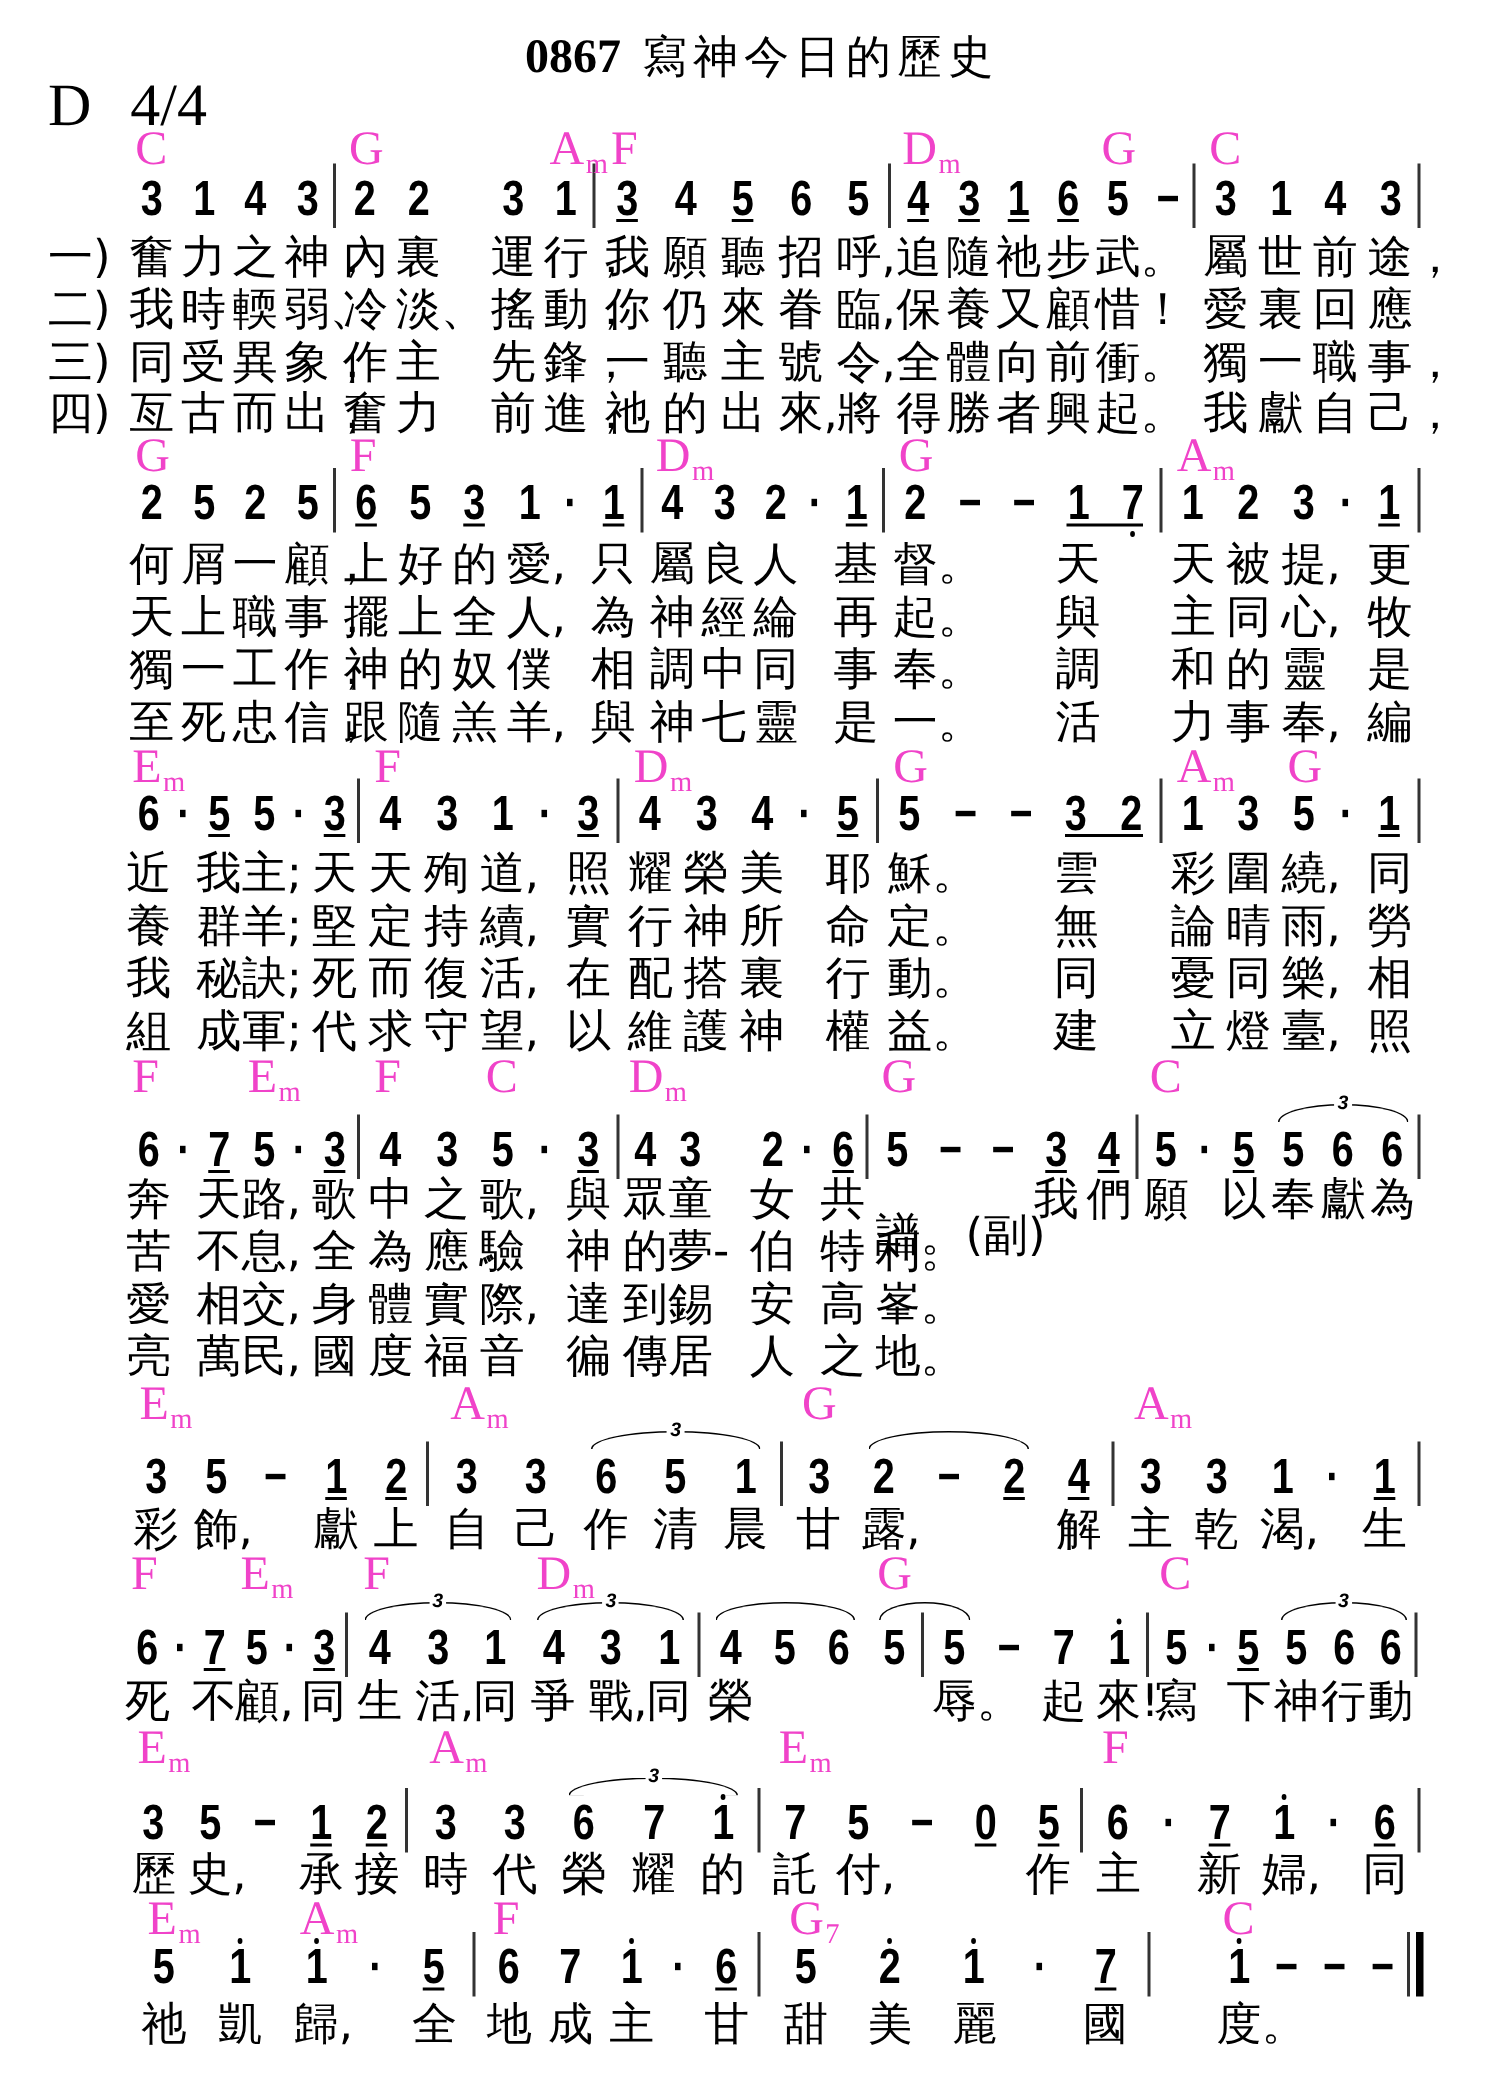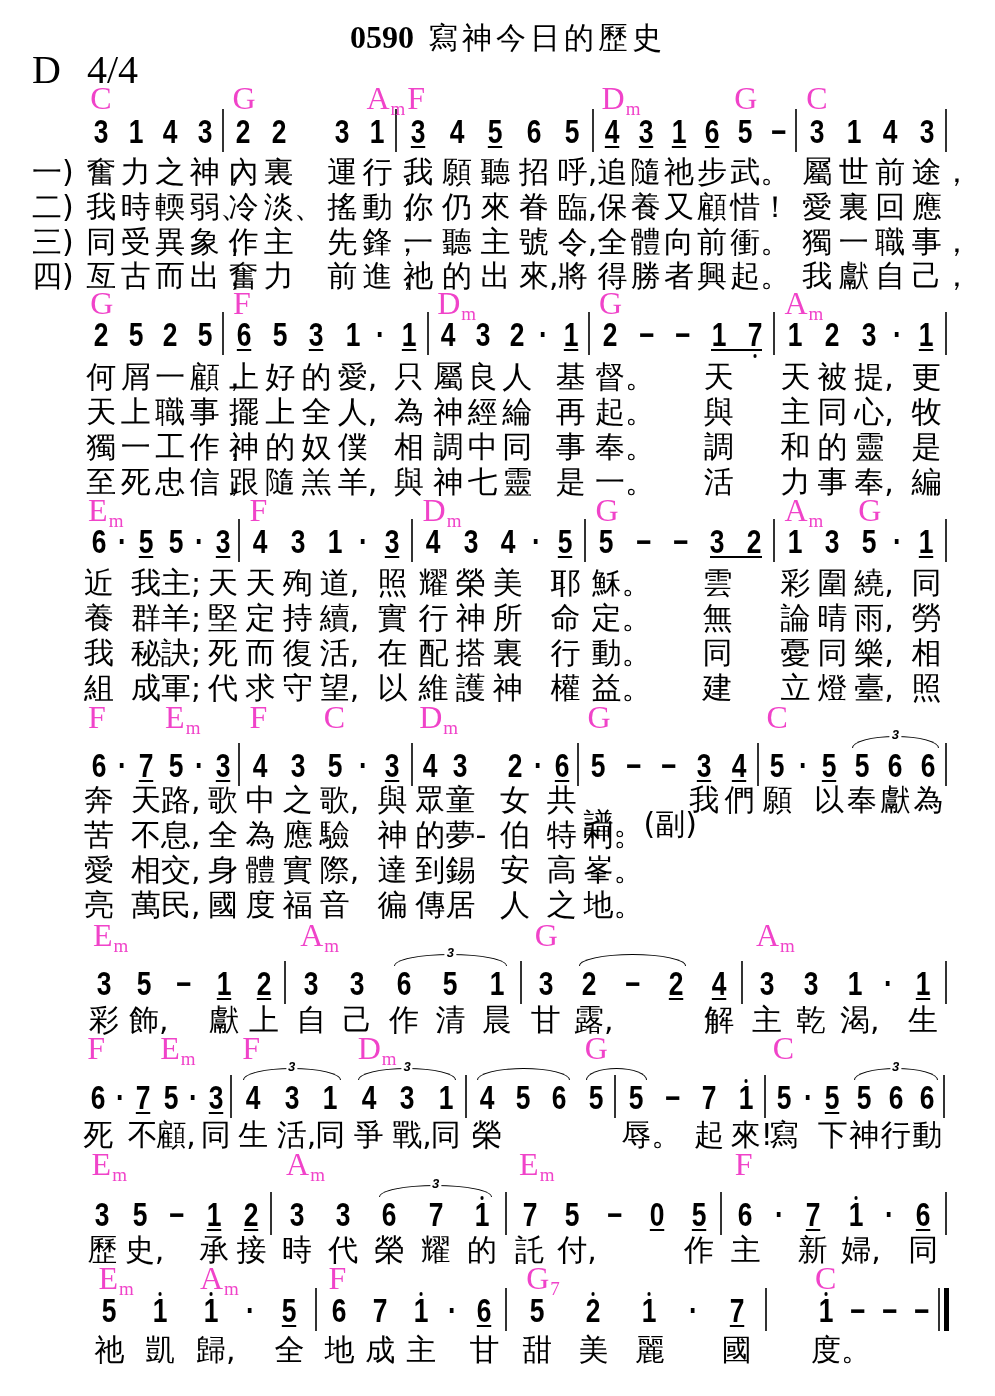--- a/index.html
+++ b/index.html
@@ -28,21 +28,21 @@
          border-radius: 50% 50% 0 0 / 100% 100% 0 0; }
   .arc-label { position: absolute; top: -9px; left: 50%; transform: translateX(-50%); font-family: "Liberation Sans", sans-serif;
                font-style: italic; font-weight: bold; font-size: 13px; line-height: 13px; background: #fff; padding: 0 2px; }
   .ugroup { position: absolute; height: 2px; background: #000; }
 </style>
 </head>
 <body>
 
 <div id="sheet">
   <div class="title">
-    <span class="num">0590</span><span class="name">寫神今日的歷史</span>
+    <span class="num">0867</span><span class="name">寫神今日的歷史</span>
   </div>
   <div class="meta">
     <span>D</span><span class="time">4/4</span>
   </div>
 <div class="system">
       <div class="measure" style="left: 80px; width: 142px; top: 115px;">
         <span class="slot note   ">
           <span class="glyph">3</span>
         </span>
         <span class="slot note   ">

